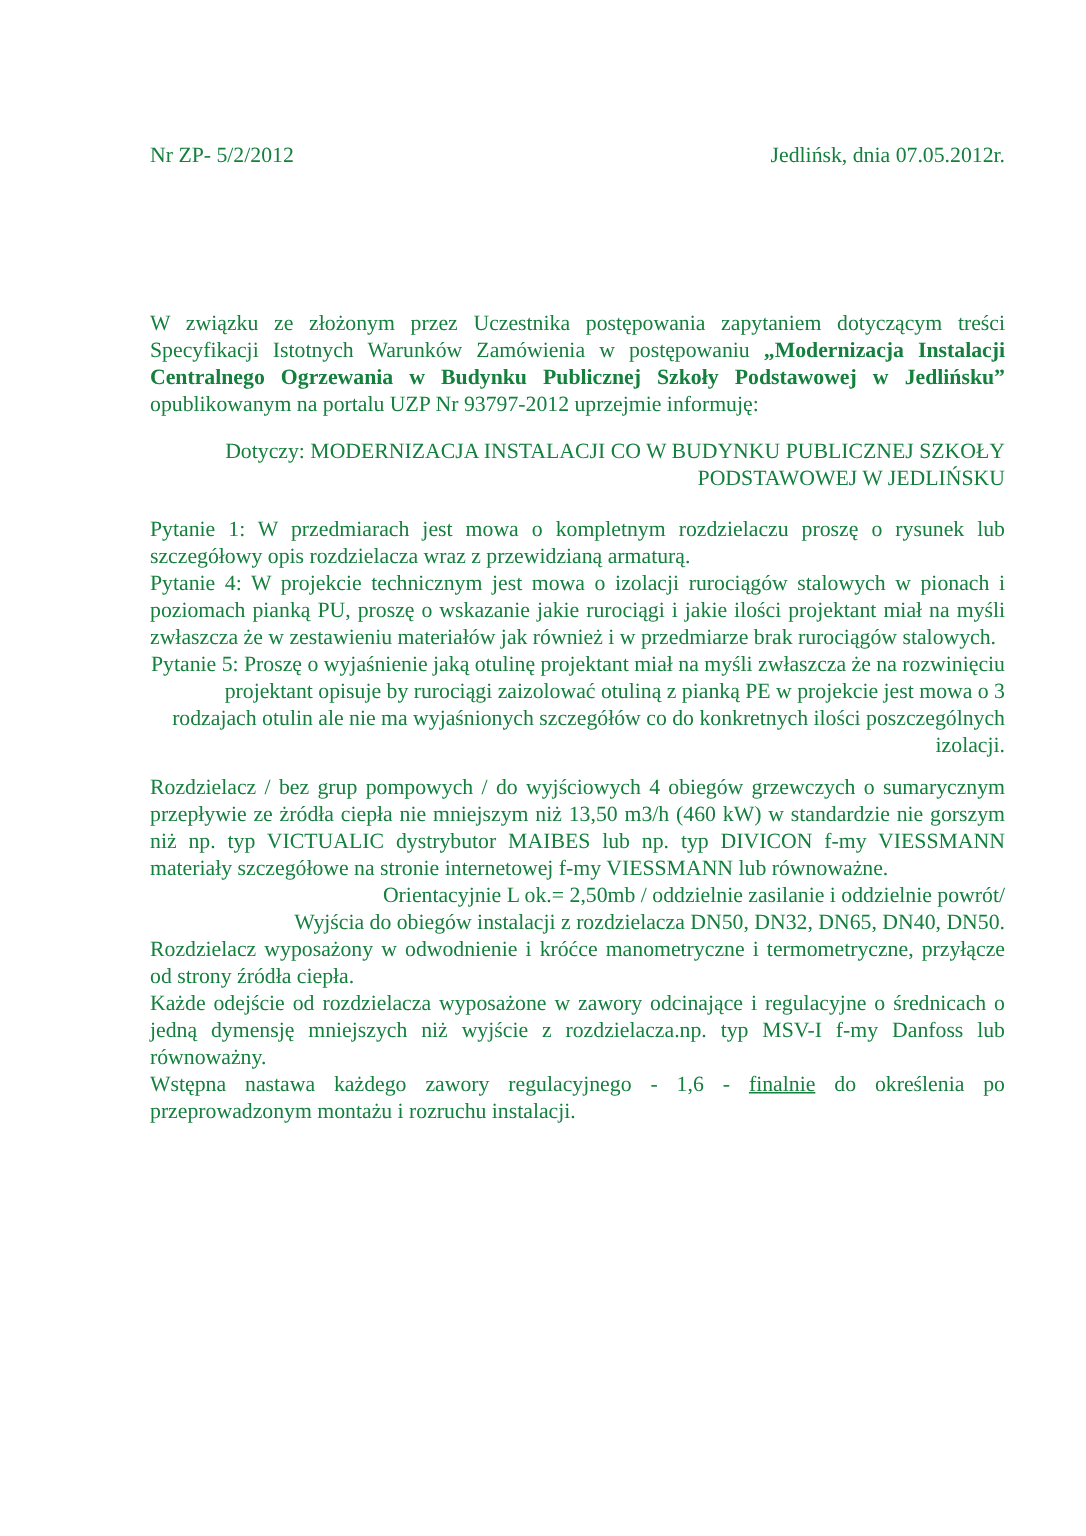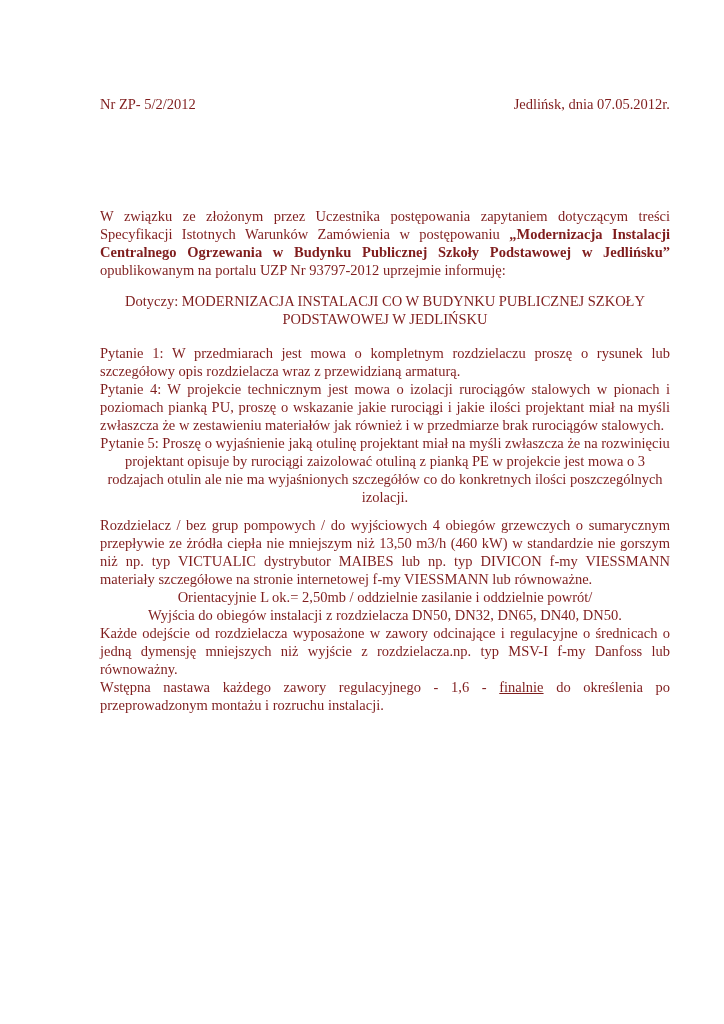--- a/index.html
+++ b/index.html
@@ -10,31 +10,31 @@
   .page {
     position: relative;
     width: 724px;
     height: 1024px;
     background: #ffffff;
     box-sizing: border-box;
     padding: 95px 54px 0 100px;
     font-family: "Liberation Serif", "DejaVu Serif", serif;
     font-size: 14.5px;
     line-height: 18px;
-    color: #7f1d1d;
+    color: #15803d;
     overflow: hidden;
   }
   p { margin: 0; padding: 0; }
   .doc-header {
     display: flex;
     justify-content: space-between;
     align-items: baseline;
   }
   .just { text-align: justify; }
-  .left { text-align: center; }
+  .left { text-align: right; }
   .gap-top { height: 94px; }
   .gap-sm  { height: 13px; }
   .gap-md  { height: 16px; }
   .gap-q   { height: 10px; }
   .answer-heading {
     font-weight: bold;
     font-style: italic;
   }
   .bold { font-weight: bold; }
   .u { text-decoration: underline; }
@@ -64,17 +64,18 @@
     <p class="just">Pytanie 4: W projekcie technicznym jest mowa o izolacji rurociągów stalowych w pionach i poziomach pianką PU, proszę o wskazanie jakie rurociągi i jakie ilości projektant miał na myśli zwłaszcza że w zestawieniu materiałów jak również i w przedmiarze brak rurociągów stalowych.</p>
     <p class="left">Pytanie 5: Proszę o wyjaśnienie jaką otulinę projektant miał na myśli zwłaszcza że na rozwinięciu projektant opisuje by rurociągi zaizolować otuliną z pianką PE w projekcie jest mowa o 3 rodzajach otulin ale nie ma wyjaśnionych szczegółów co do konkretnych ilości poszczególnych izolacji.</p>
   </div>
 
   <div class="gap-q"></div>
 
   <div>
     <p class="just">Rozdzielacz / bez grup pompowych / do wyjściowych 4 obiegów grzewczych o sumarycznym przepływie ze żródła ciepła nie mniejszym niż 13,50 m3/h (460 kW) w standardzie nie gorszym niż np. typ VICTUALIC dystrybutor MAIBES lub np. typ DIVICON f-my VIESSMANN materiały szczegółowe na stronie internetowej f-my VIESSMANN lub równoważne.</p>
     <p class="left">Orientacyjnie L ok.= 2,50mb / oddzielnie zasilanie i oddzielnie powrót/</p>
     <p class="left">Wyjścia do obiegów instalacji z rozdzielacza DN50, DN32, DN65, DN40, DN50.</p>
+    <p class="just">Rozdzielacz wyposażony w odwodnienie i króćce manometryczne i termometryczne, przyłącze od strony źródła ciepła.</p>
     <p class="just">Każde odejście od rozdzielacza wyposażone w zawory odcinające i regulacyjne o średnicach o jedną dymensję mniejszych niż wyjście z rozdzielacza.np. typ MSV-I f-my Danfoss lub równoważny.</p>
     <p class="just"><span>Wstępna nastawa każdego zawory regulacyjnego - 1,6 - </span><span class="u">finalnie</span><span> do określenia po przeprowadzonym montażu i rozruchu instalacji.</span></p>
   </div>
 
 </div>
 
 </body></html>

